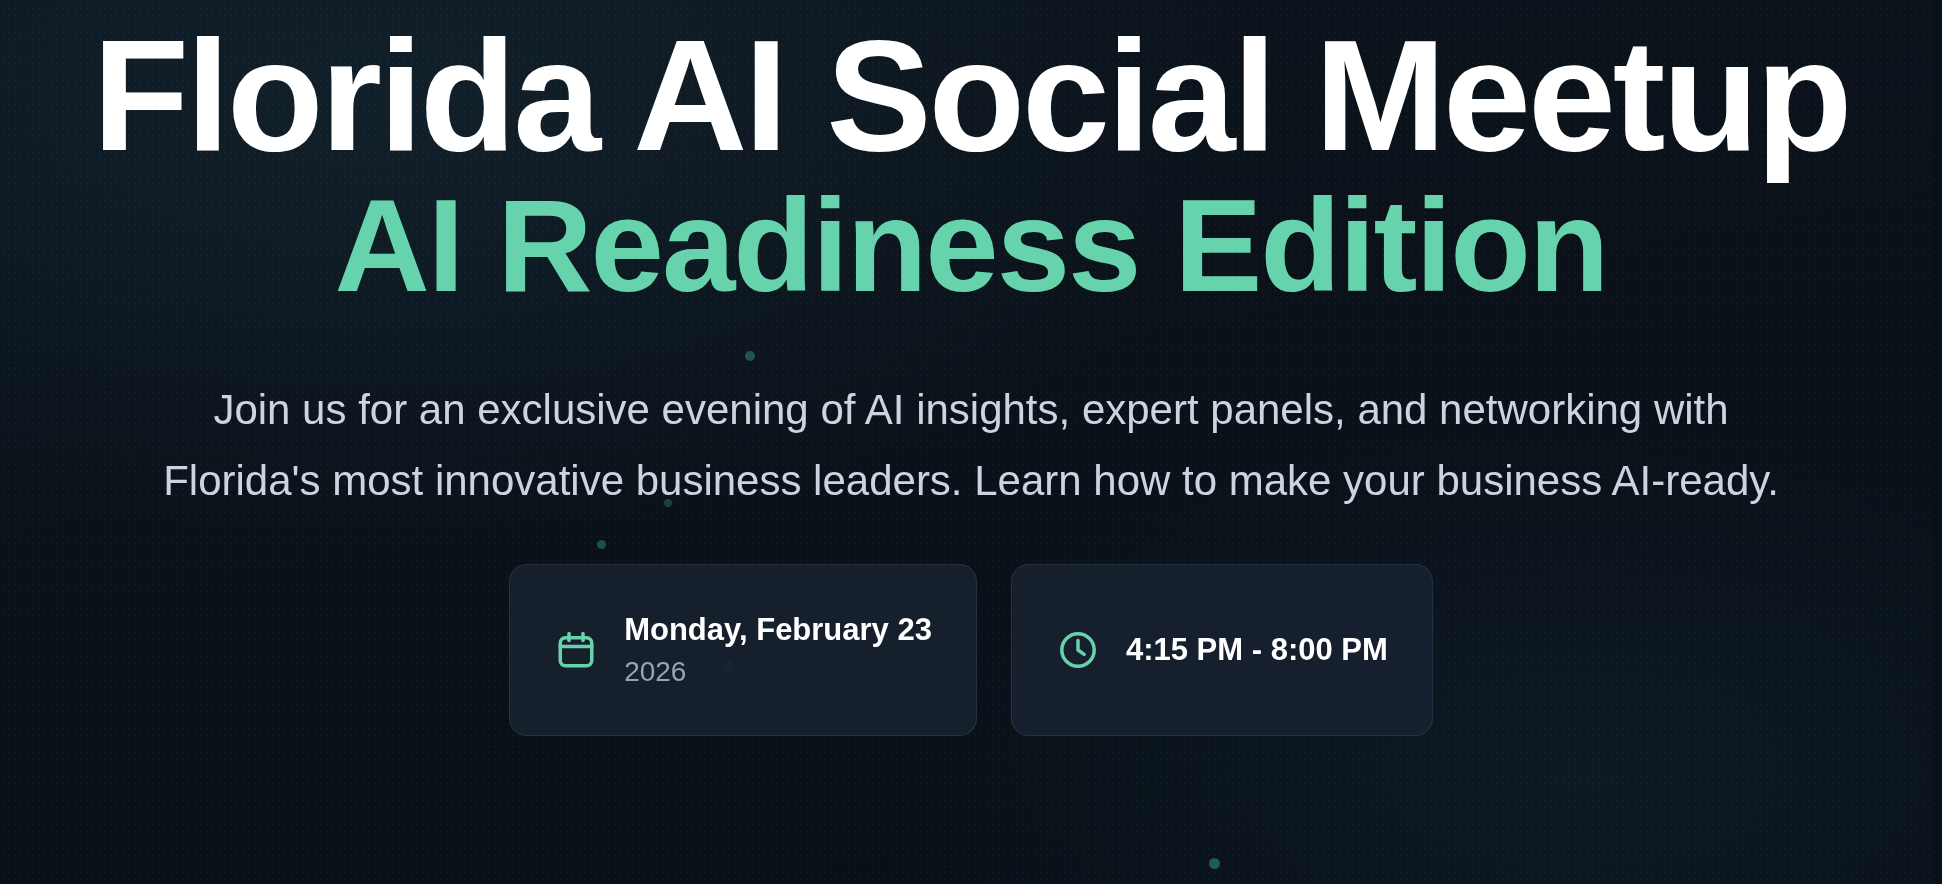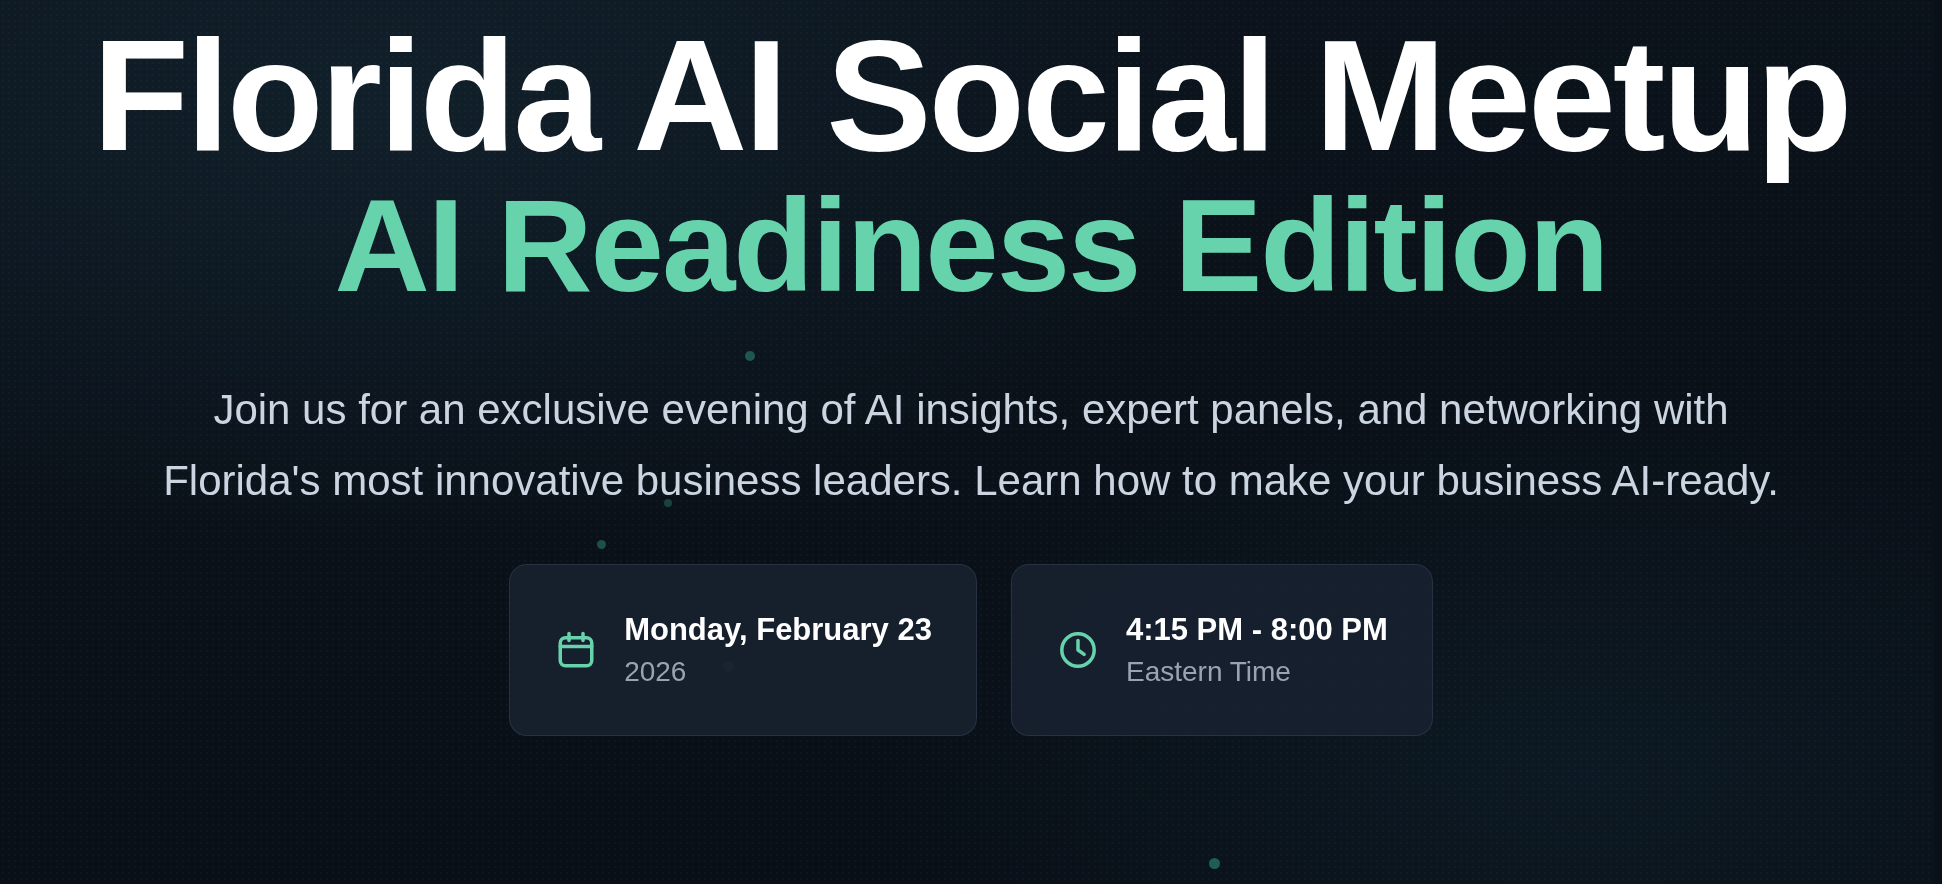--- a/index.html
+++ b/index.html
@@ -178,20 +178,19 @@
 
       <div class="card">
         <span class="card-icon">
           <svg width="42" height="42" viewBox="0 0 24 24" fill="none" stroke="currentColor" stroke-width="2" stroke-linecap="round" stroke-linejoin="round">
             <circle cx="12" cy="12" r="9.25"></circle>
             <polyline points="12 6.5 12 12 15.5 14.5"></polyline>
           </svg>
         </span>
         <span class="card-text">
           <span class="card-title">4:15 PM - 8:00 PM</span>
-          <span class="card-sub">Eastern Time</span>
         </span>
       </div>
 
 
     </div>
   </div>
 </div>
 
 </body></html>

